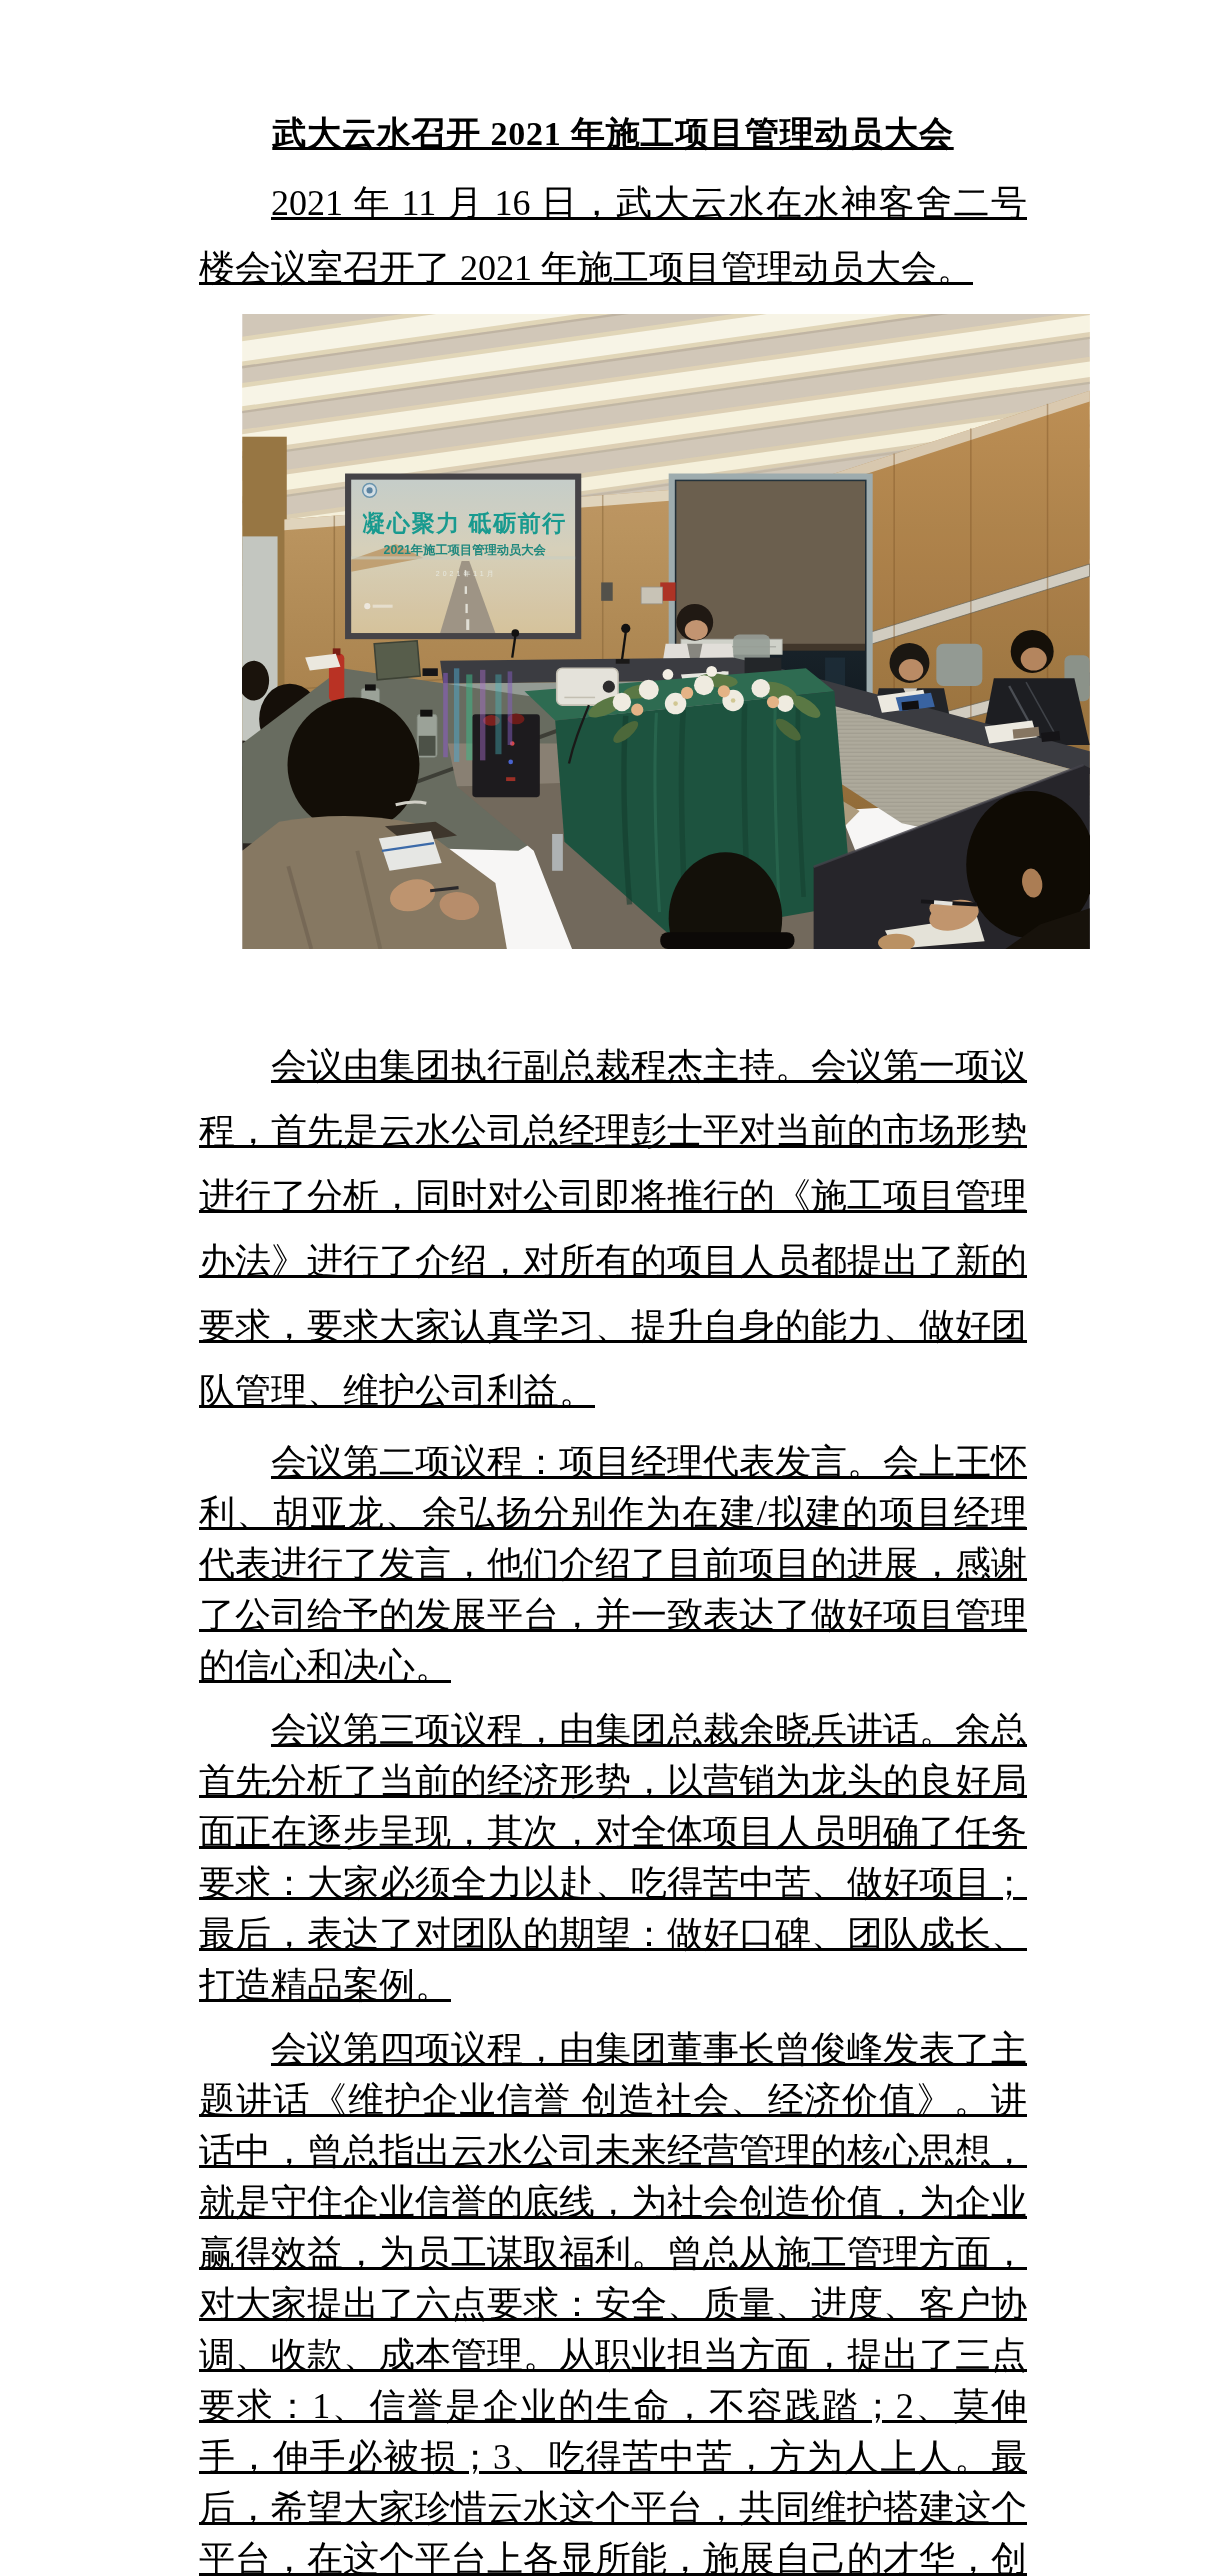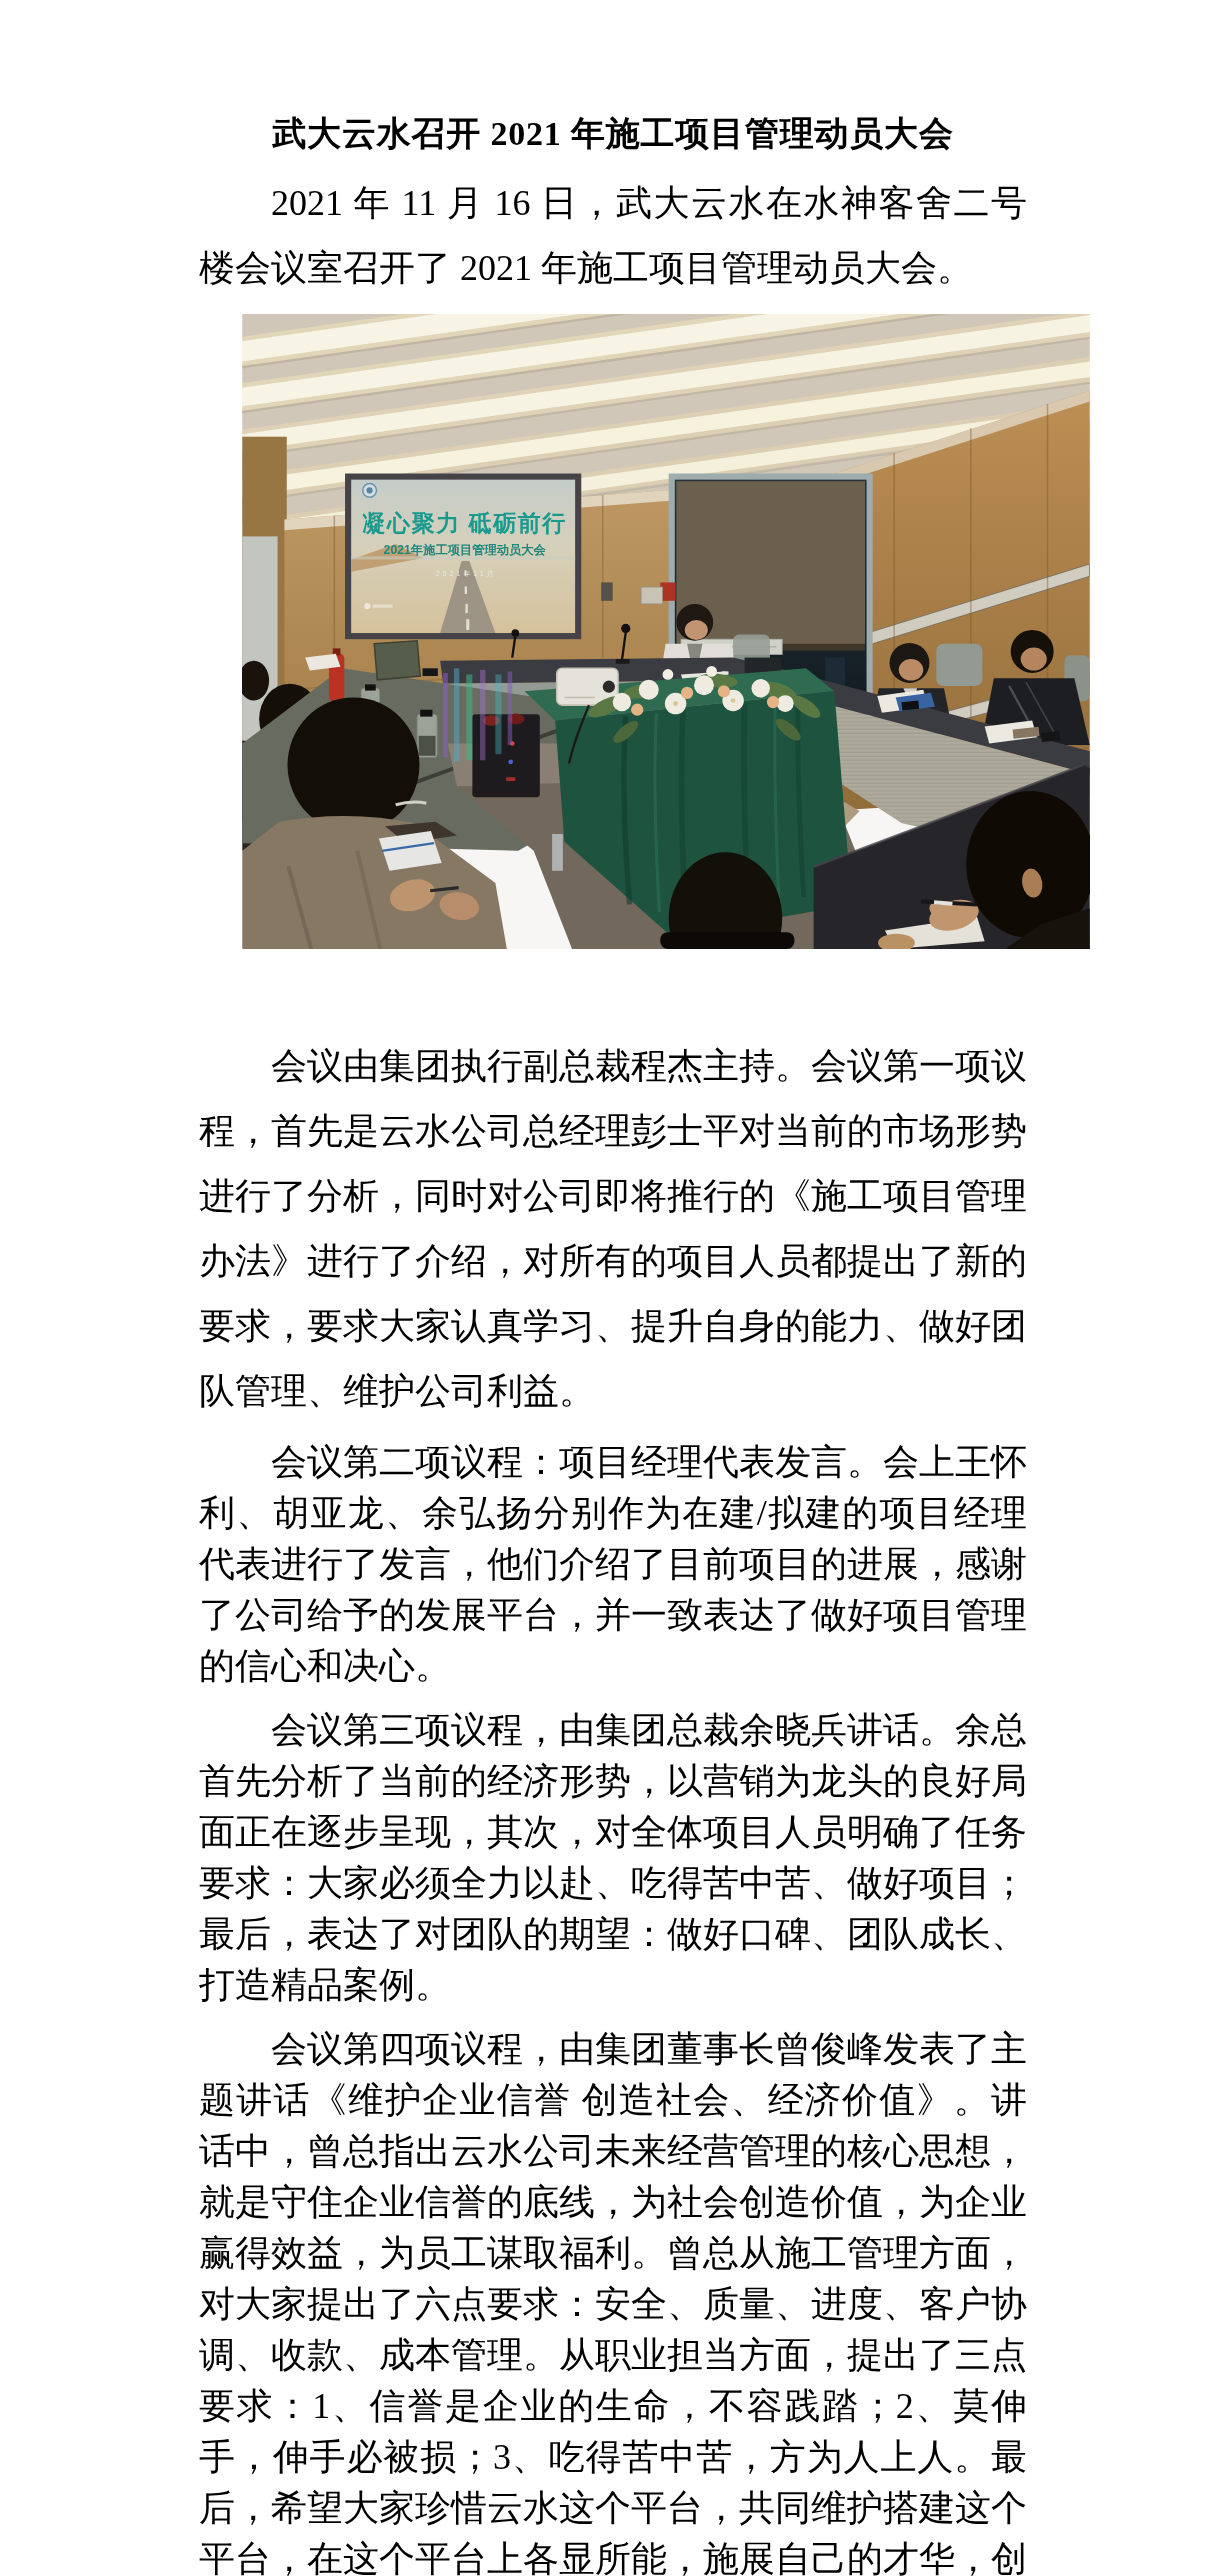--- a/index.html
+++ b/index.html
@@ -6,20 +6,21 @@
   .page{
     position:relative;
     width:1217px;height:2576px;
     margin:0 auto;
     background:#ffffff;
     font-family:"Liberation Serif","DejaVu Serif",serif;
     color:#000;
     box-sizing:border-box;
     padding-top:112px;
     overflow:hidden;
+    text-decoration:underline;
   }
   .content{width:854px;margin-left:186px;}
   .title{
     margin:0;
     font-size:34px;
     line-height:44px;
     font-weight:700;
     text-align:center;
     letter-spacing:0.8px;
   }

